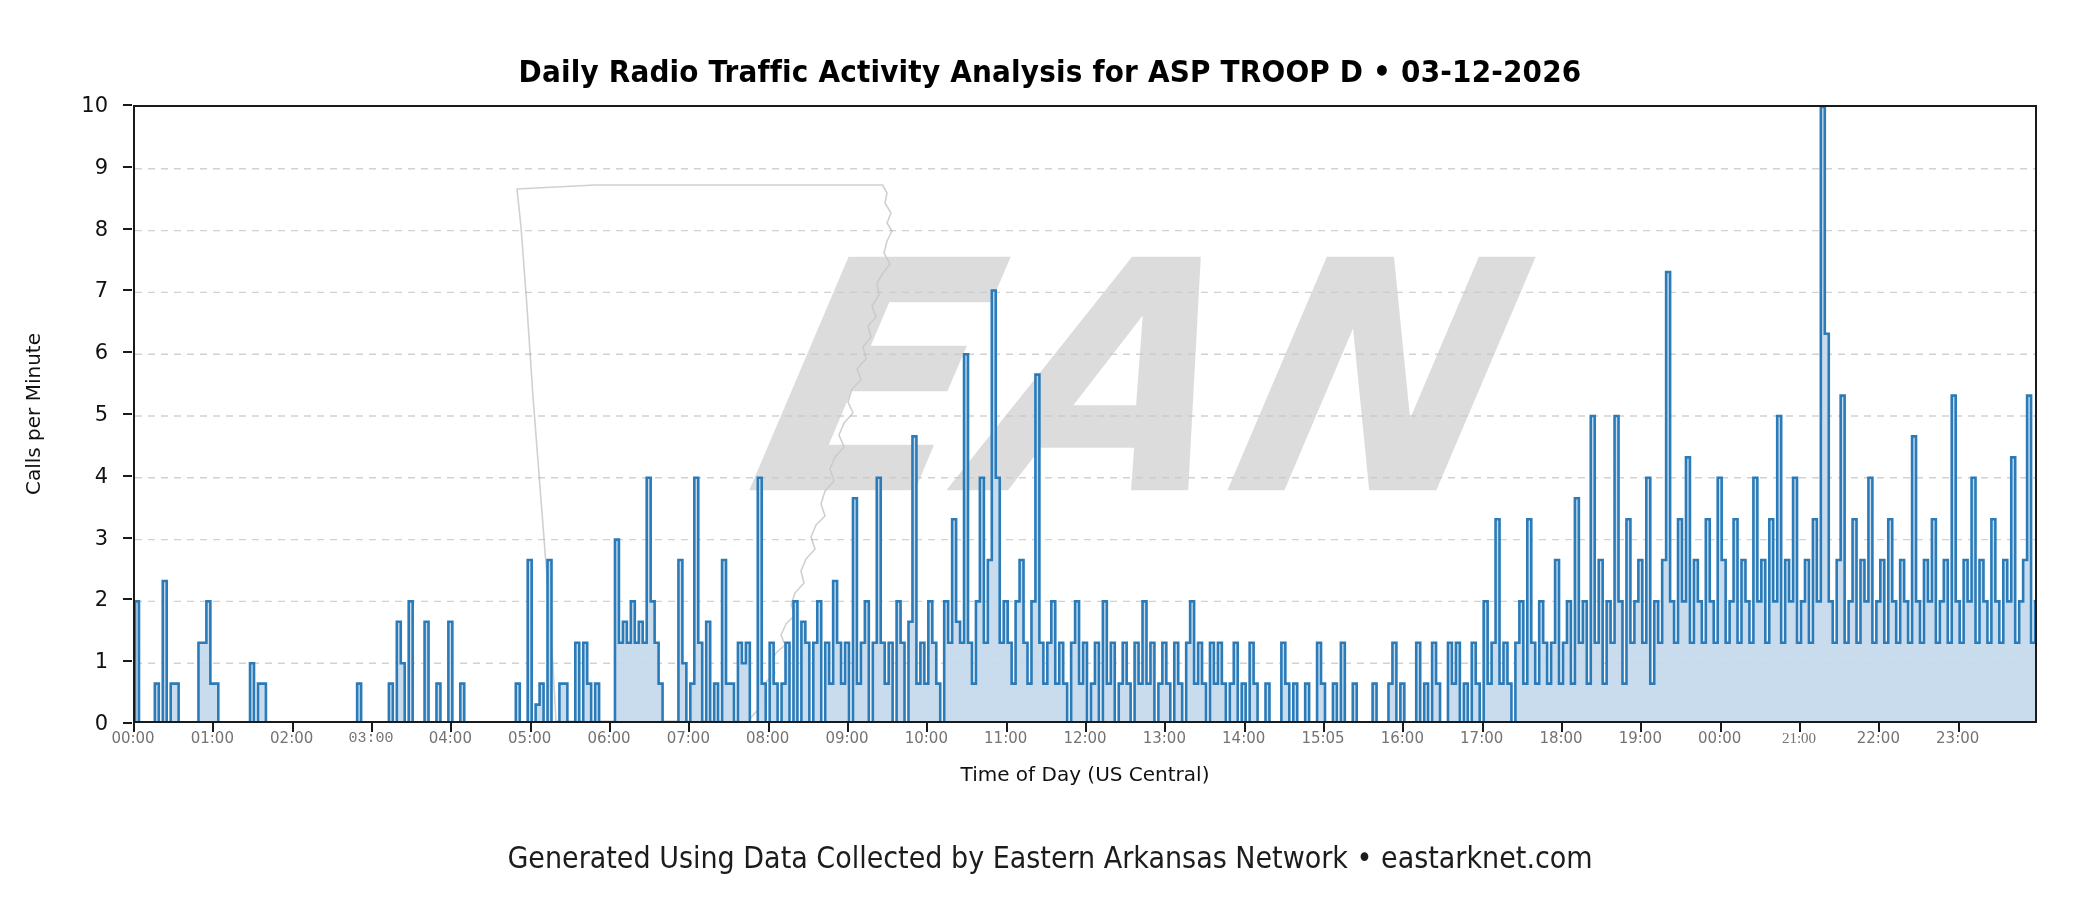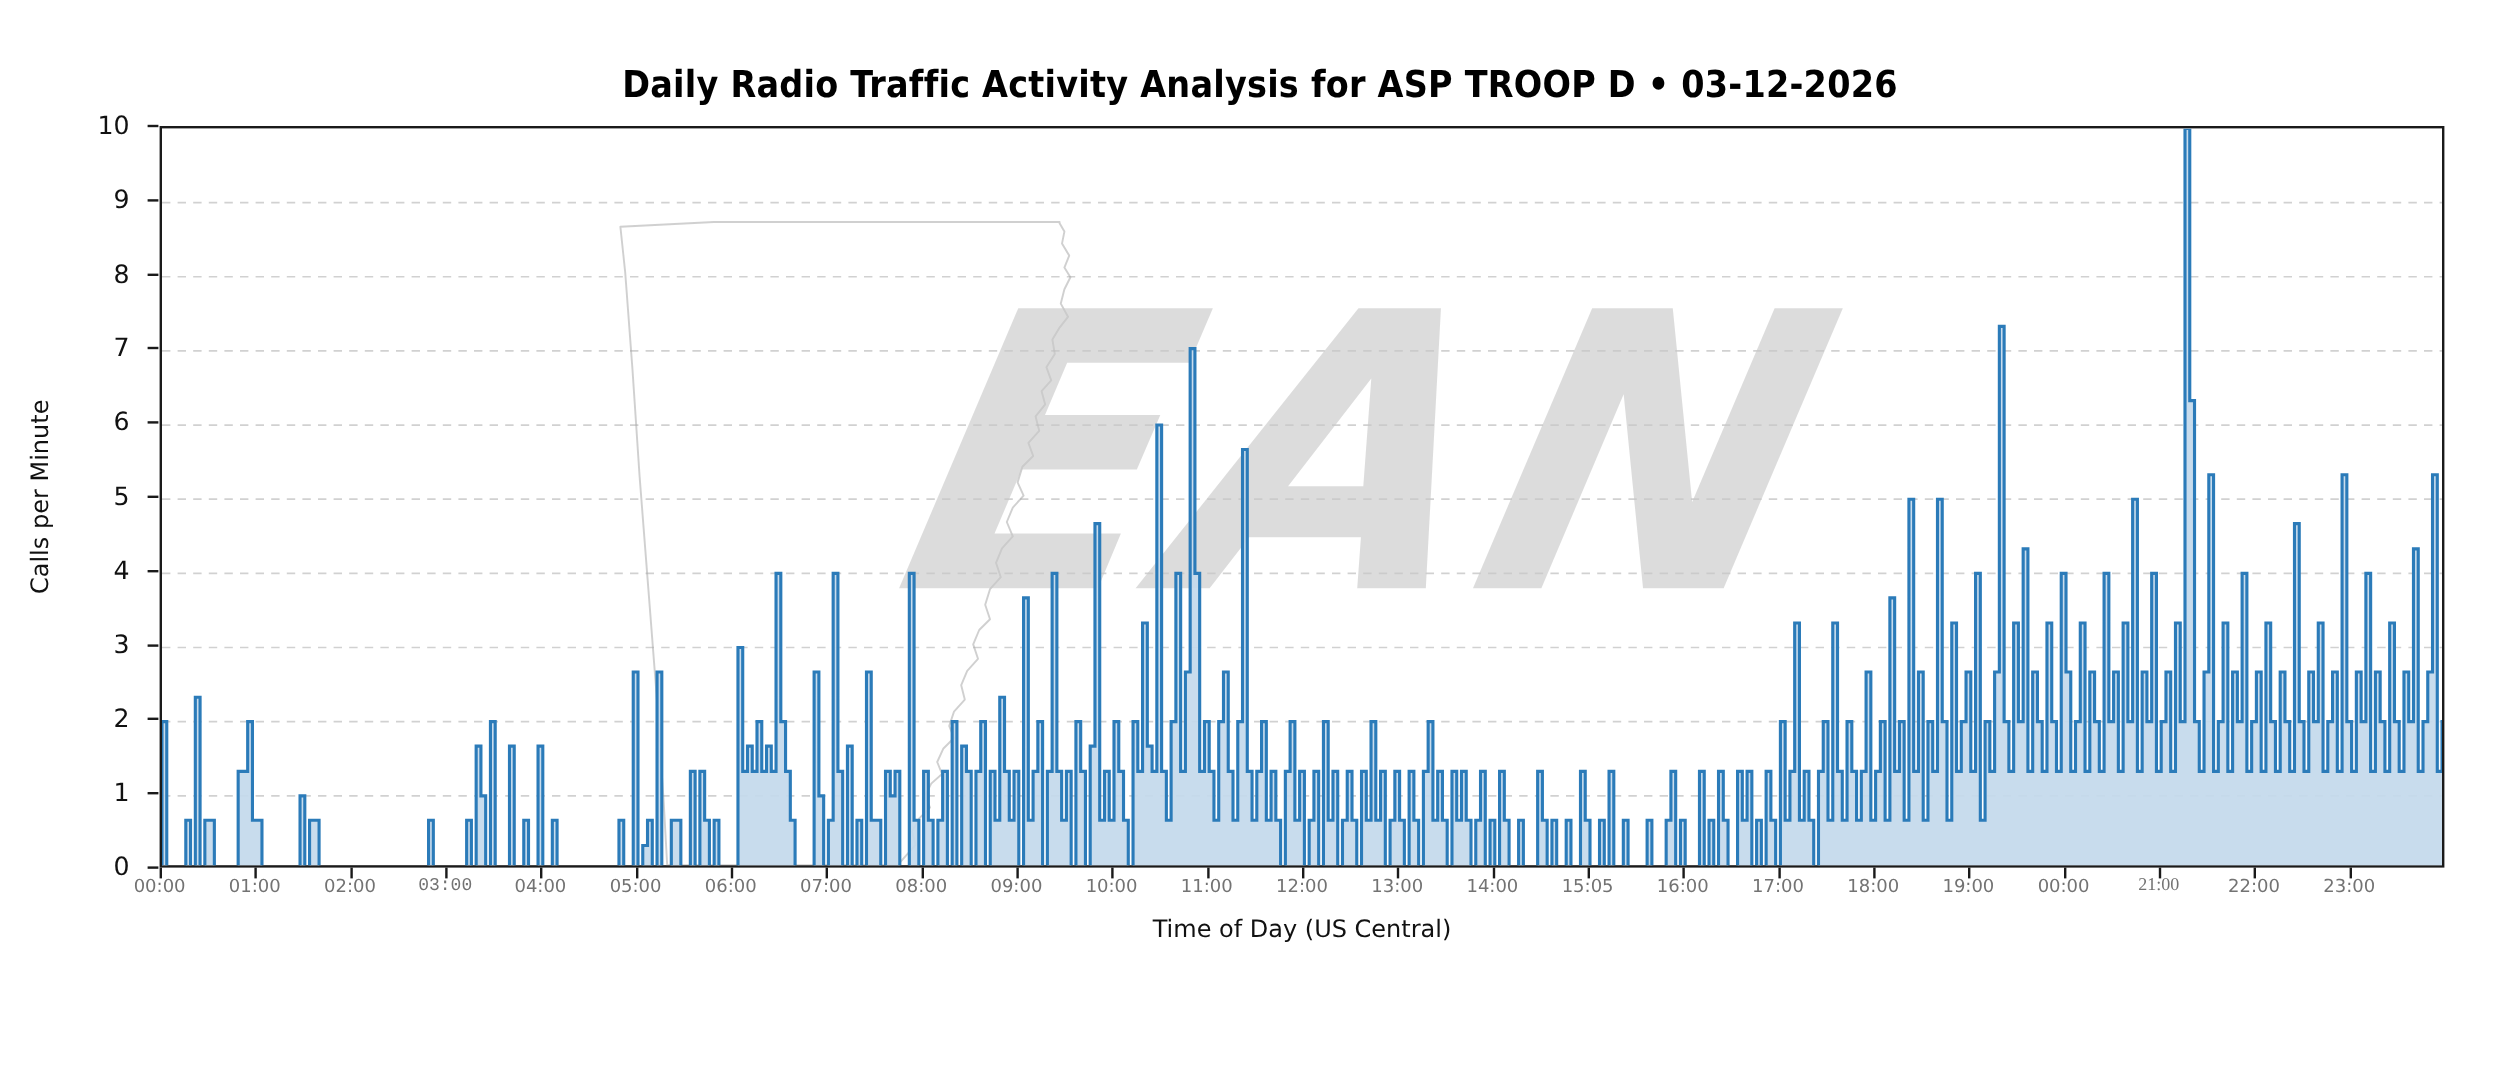--- a/index.html
+++ b/index.html
@@ -153,20 +153,21 @@
       <div class="xl" style="left: 1348.67px;">17:00</div>
       <div class="xl" style="left: 1428px;">18:00</div>
       <div class="xl" style="left: 1507.33px;">19:00</div>
       <div class="xl" style="left: 1586.67px;">00:00</div>
       <div class="xl" style="left: 1666px; font-family: Liberation Serif, serif;">21:00</div>
       <div class="xl" style="left: 1745.33px;">22:00</div>
       <div class="xl" style="left: 1824.67px;">23:00</div>
     </div>
   <div class="axis-label-x">Time of Day (US Central)</div>
 
+  <div class="footer-note">Generated Using Data Collected by Eastern Arkansas Network • eastarknet.com</div>
 
 <div class="ytick-mark" style="top: 723px;"></div>
     <div class="ytick-mark" style="top: 661.2px;"></div>
     <div class="ytick-mark" style="top: 599.4px;"></div>
     <div class="ytick-mark" style="top: 537.6px;"></div>
     <div class="ytick-mark" style="top: 475.8px;"></div>
     <div class="ytick-mark" style="top: 414px;"></div>
     <div class="ytick-mark" style="top: 352.2px;"></div>
     <div class="ytick-mark" style="top: 290.4px;"></div>
     <div class="ytick-mark" style="top: 228.6px;"></div>

